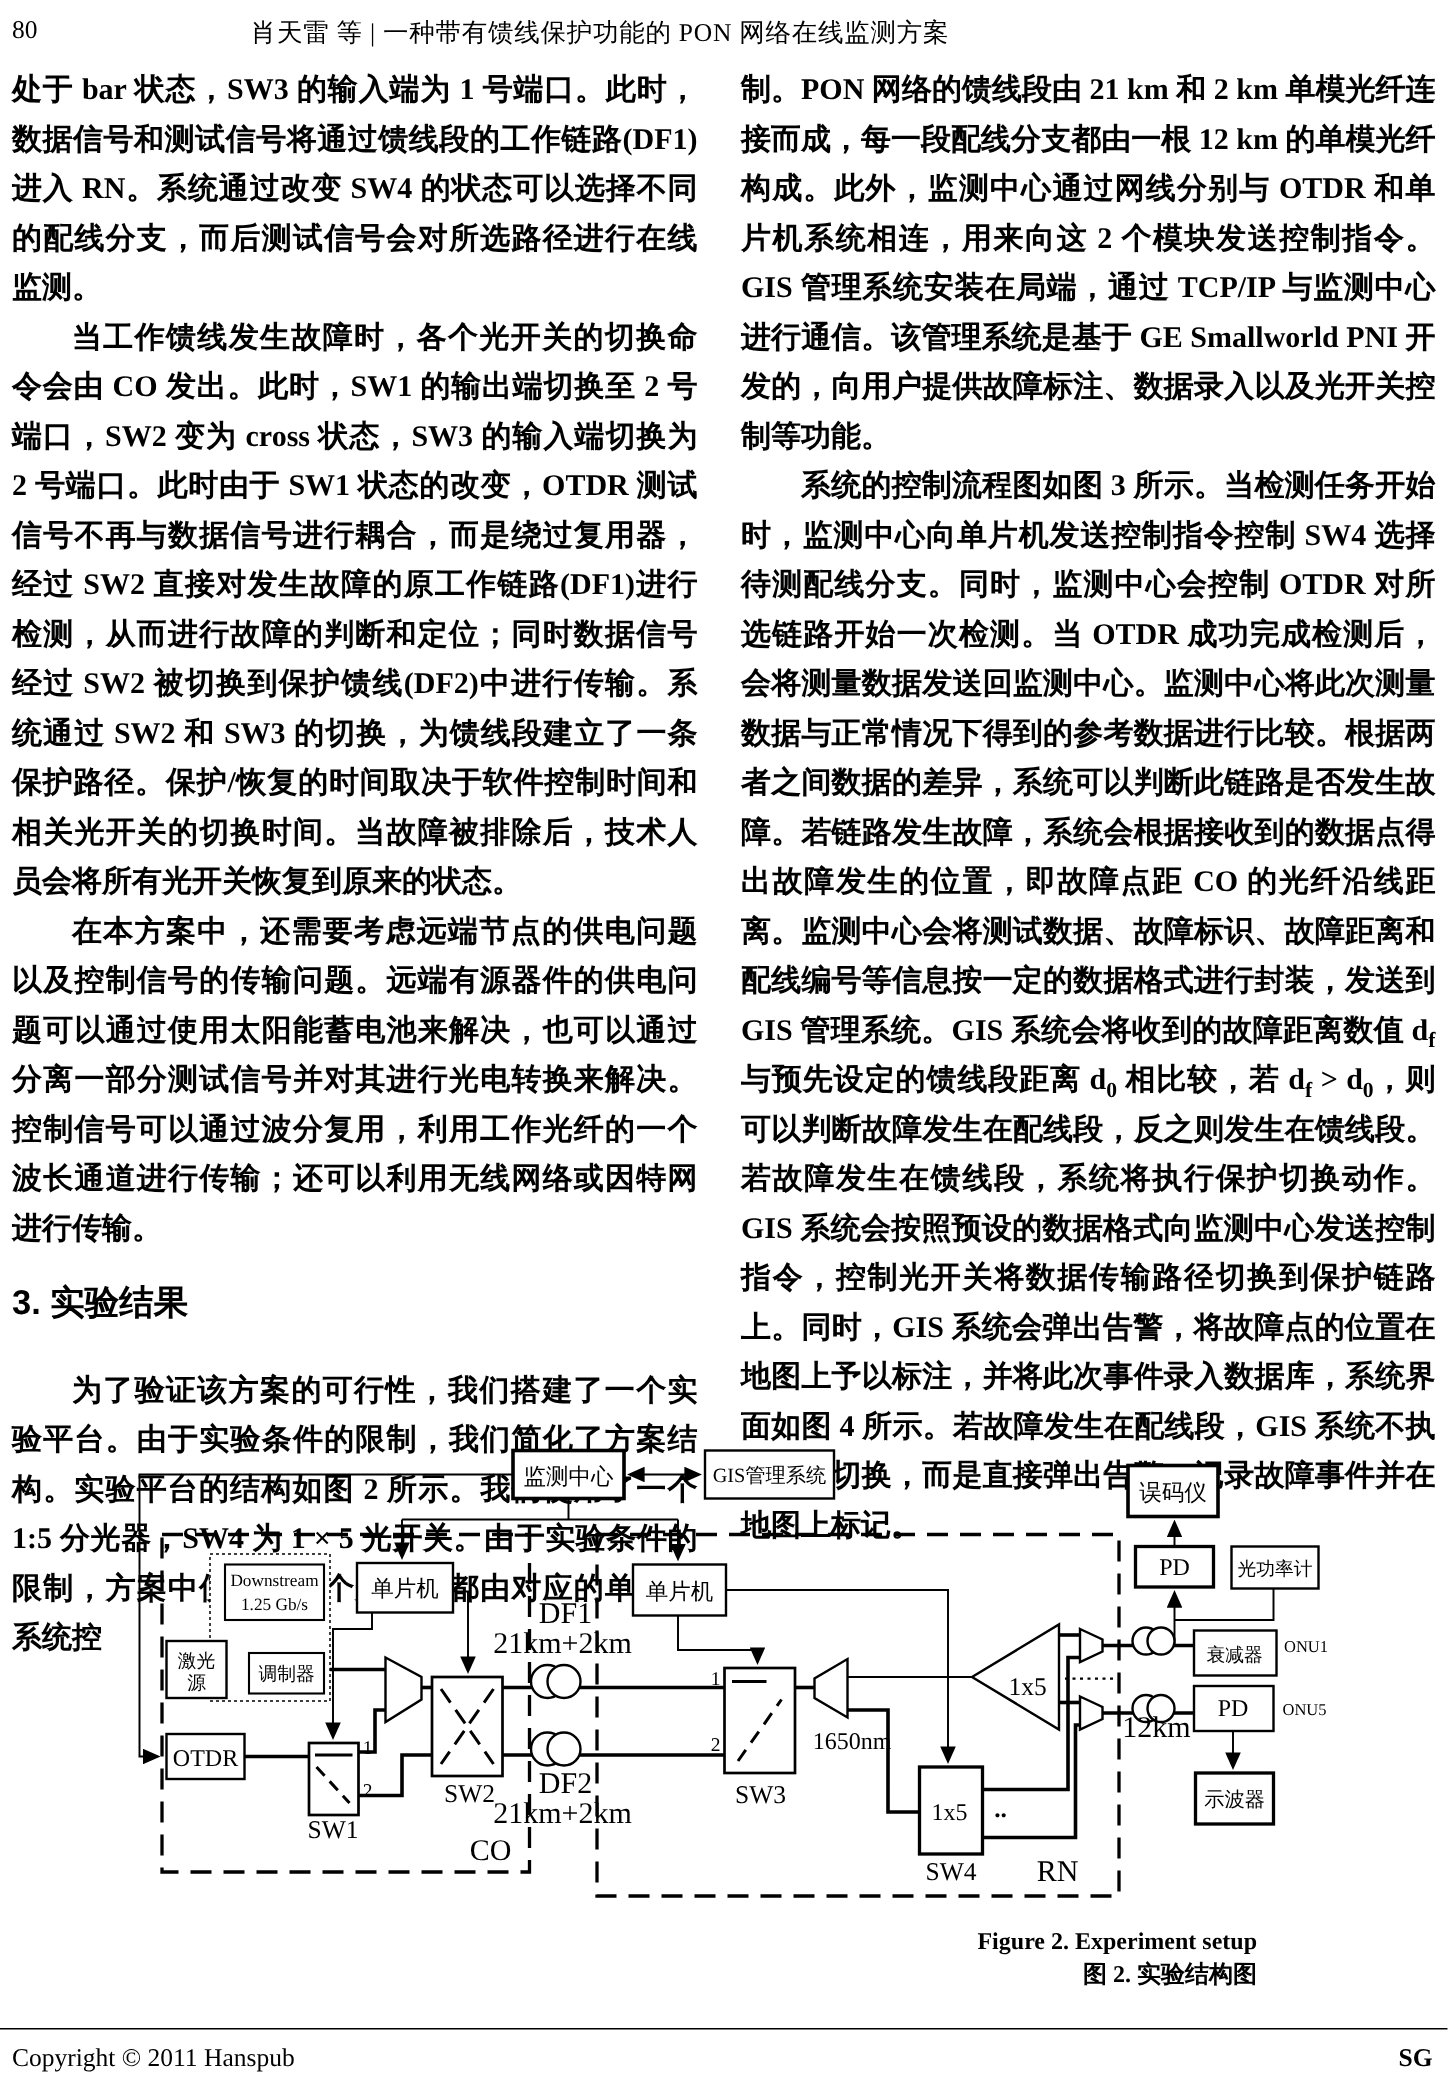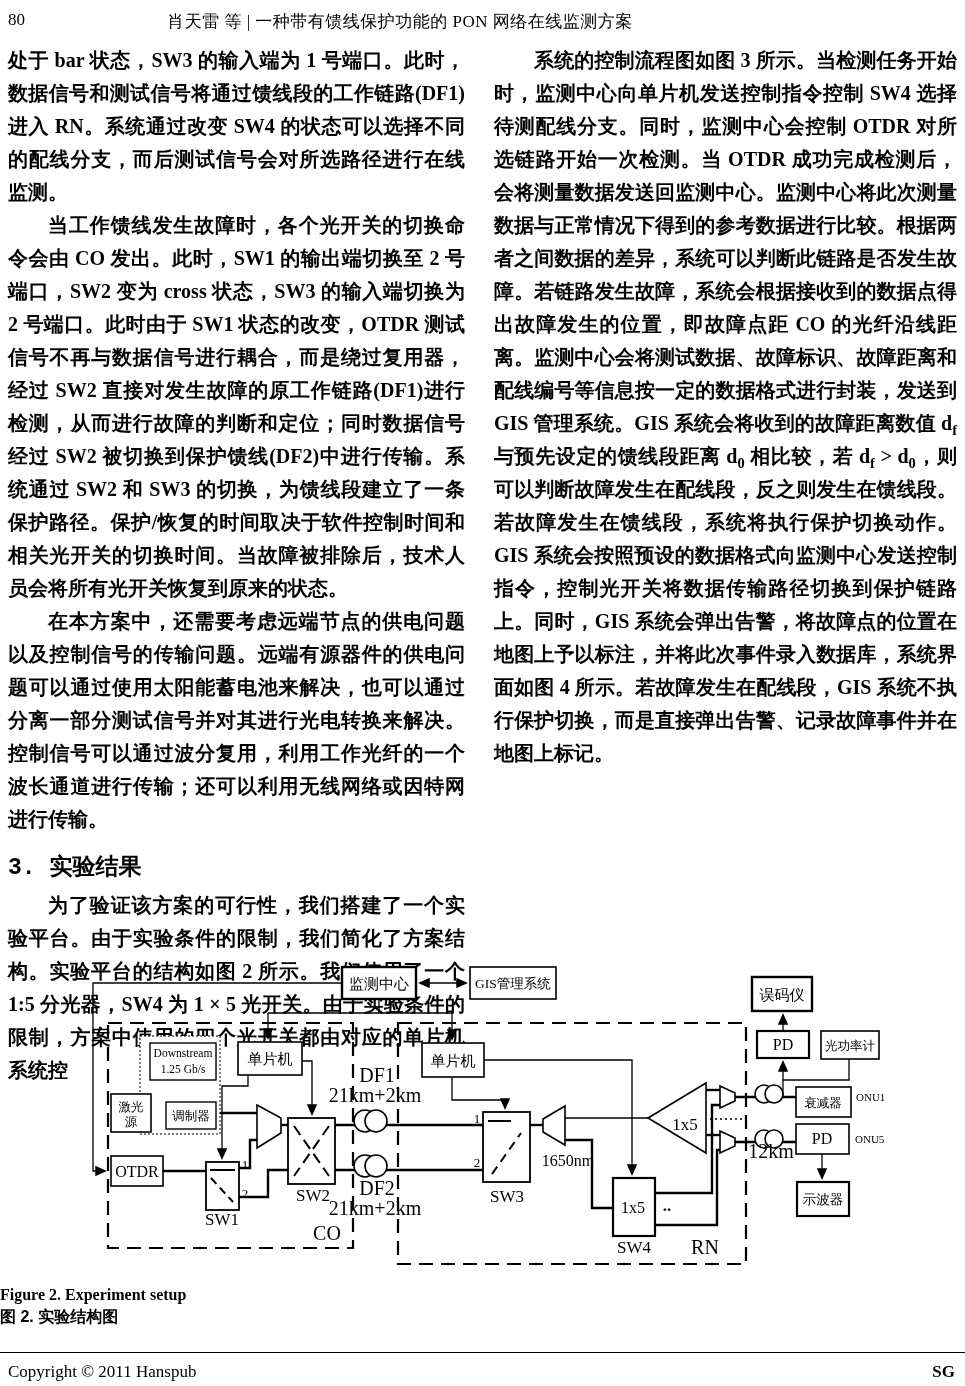--- a/index.html
+++ b/index.html
@@ -6,27 +6,27 @@
   body{width:965px;height:1386px;position:relative;overflow:hidden;
        font-family:"Liberation Serif","DejaVu Serif",serif;color:#000;}
   .page-header{position:absolute;top:8px;left:0;width:800px;height:30px;font-size:17px;}
   .page-num{position:absolute;left:8px;top:2px;}
   .running-title{position:absolute;left:0;right:0;top:2px;text-align:center;letter-spacing:.5px;}
   .col{position:absolute;top:44px;text-align:justify;font-size:20px;line-height:33px;}
   .col-left{left:8px;width:457px;}
   .col-right{left:494px;width:463px;}
   .col p{margin:0;text-indent:2em;font-weight:bold;}
   .col p.cont{text-indent:0;}
-  .sec-heading{font-family:Liberation Mono, monospace;
-       font-weight:bold;font-size:23px;margin:16px 0 4px 0;text-align:left;}
+  .sec-heading{font-family:Liberation Sans, sans-serif;
+       font-weight:bold;font-size:23px;margin:16px 0 26px 0;text-align:left;}
   sub.sv, .sub{vertical-align:sub;font-size:0.72em;line-height:0;}
   .figure-wrap{position:absolute;left:0;top:955px;width:965px;height:332px;text-align:center;}
-  .fig-caption{position:absolute;left:0;top:1284px;width:838px;text-align:left;
+  .fig-caption{position:absolute;left:0;top:1284px;width:838px;text-align:right;
        font-weight:bold;font-size:16px;line-height:22px;}
-  .fig-caption .zh{font-family:Liberation Sans, sans-serif;}
+  .fig-caption .zh{font-family:Liberation Serif, serif;}
   .footer-rule{position:absolute;left:0;top:1352px;width:965px;border-top:1.5px solid #000;}
   .page-footer{position:absolute;left:0;top:1362px;width:965px;font-size:17px;}
   .copyright{position:absolute;left:8px;}
   .journal-code{position:absolute;right:10px;font-weight:bold;margin-left:48px;}
   
   text{font-family:"Liberation Serif","DejaVu Serif",serif;fill:#000;}
   .t15{font-size:15px;text-anchor:middle;}
   .t13{font-size:13.5px;text-anchor:middle;}
   .t12{font-size:12.5px;text-anchor:middle;}
   .t11{font-size:11.5px;text-anchor:middle;}
@@ -46,20 +46,21 @@
 
 <div class="col col-left">
   <p class="cont">处于 bar 状态，SW3 的输入端为 1 号端口。此时，数据信号和测试信号将通过馈线段的工作链路(DF1)进入 RN。系统通过改变 SW4 的状态可以选择不同的配线分支，而后测试信号会对所选路径进行在线监测。</p>
   <p>当工作馈线发生故障时，各个光开关的切换命令会由 CO 发出。此时，SW1 的输出端切换至 2 号端口，SW2 变为 cross 状态，SW3 的输入端切换为 2 号端口。此时由于 SW1 状态的改变，OTDR 测试信号不再与数据信号进行耦合，而是绕过复用器，经过 SW2 直接对发生故障的原工作链路(DF1)进行检测，从而进行故障的判断和定位；同时数据信号经过 SW2 被切换到保护馈线(DF2)中进行传输。系统通过 SW2 和 SW3 的切换，为馈线段建立了一条保护路径。保护/恢复的时间取决于软件控制时间和相关光开关的切换时间。当故障被排除后，技术人员会将所有光开关恢复到原来的状态。</p>
   <p>在本方案中，还需要考虑远端节点的供电问题以及控制信号的传输问题。远端有源器件的供电问题可以通过使用太阳能蓄电池来解决，也可以通过分离一部分测试信号并对其进行光电转换来解决。控制信号可以通过波分复用，利用工作光纤的一个波长通道进行传输；还可以利用无线网络或因特网进行传输。</p>
   <div class="sec-heading">3. 实验结果</div>
   <p>为了验证该方案的可行性，我们搭建了一个实验平台。由于实验条件的限制，我们简化了方案结构。实验平台的结构如图 2 所示。我们使用了一个 1:5 分光器，SW4 为 1 × 5 光开关。由于实验条件的限制，方案中使用的四个光开关都由对应的单片机系统控</p>
 </div>
 
 <div class="col col-right">
+  <p class="cont">制。PON 网络的馈线段由 21 km 和 2 km 单模光纤连接而成，每一段配线分支都由一根 12 km 的单模光纤构成。此外，监测中心通过网线分别与 OTDR 和单片机系统相连，用来向这 2 个模块发送控制指令。GIS 管理系统安装在局端，通过 TCP/IP 与监测中心进行通信。该管理系统是基于 GE Smallworld PNI 开发的，向用户提供故障标注、数据录入以及光开关控制等功能。</p>
   <p><span>系统的控制流程图如图 3 所示。当检测任务开始时，监测中心向单片机发送控制指令控制 SW4 选择待测配线分支。同时，监测中心会控制 OTDR 对所选链路开始一次检测。当 OTDR 成功完成检测后，会将测量数据发送回监测中心。监测中心将此次测量数据与正常情况下得到的参考数据进行比较。根据两者之间数据的差异，系统可以判断此链路是否发生故障。若链路发生故障，系统会根据接收到的数据点得出故障发生的位置，即故障点距 CO 的光纤沿线距离。监测中心会将测试数据、故障标识、故障距离和配线编号等信息按一定的数据格式进行封装，发送到 GIS 管理系统。GIS 系统会将收到的故障距离数值 d</span><span class="sub">f</span><span> 与预先设定的馈线段距离 d</span><span class="sub">0</span><span> 相比较，若 d</span><span class="sub">f</span><span> &gt; d</span><span class="sub">0</span><span>，则可以判断故障发生在配线段，反之则发生在馈线段。若故障发生在馈线段，系统将执行保护切换动作。GIS 系统会按照预设的数据格式向监测中心发送控制指令，控制光开关将数据传输路径切换到保护链路上。同时，GIS 系统会弹出告警，将故障点的位置在地图上予以标注，并将此次事件录入数据库，系统界面如图 4 所示。若故障发生在配线段，GIS 系统不执行保护切换，而是直接弹出告警、记录故障事件并在地图上标记。</span></p>
 </div>
 
 <div class="figure-wrap">
 <svg width="965" height="332" viewBox="0 0 965 332">
   <defs>
     <marker id="arr" markerWidth="9" markerHeight="8" refX="7.5" refY="4" orient="auto-start-reverse">
       <path d="M0,0 L9,4 L0,8 z" fill="#000"></path>
     </marker>
   </defs>

